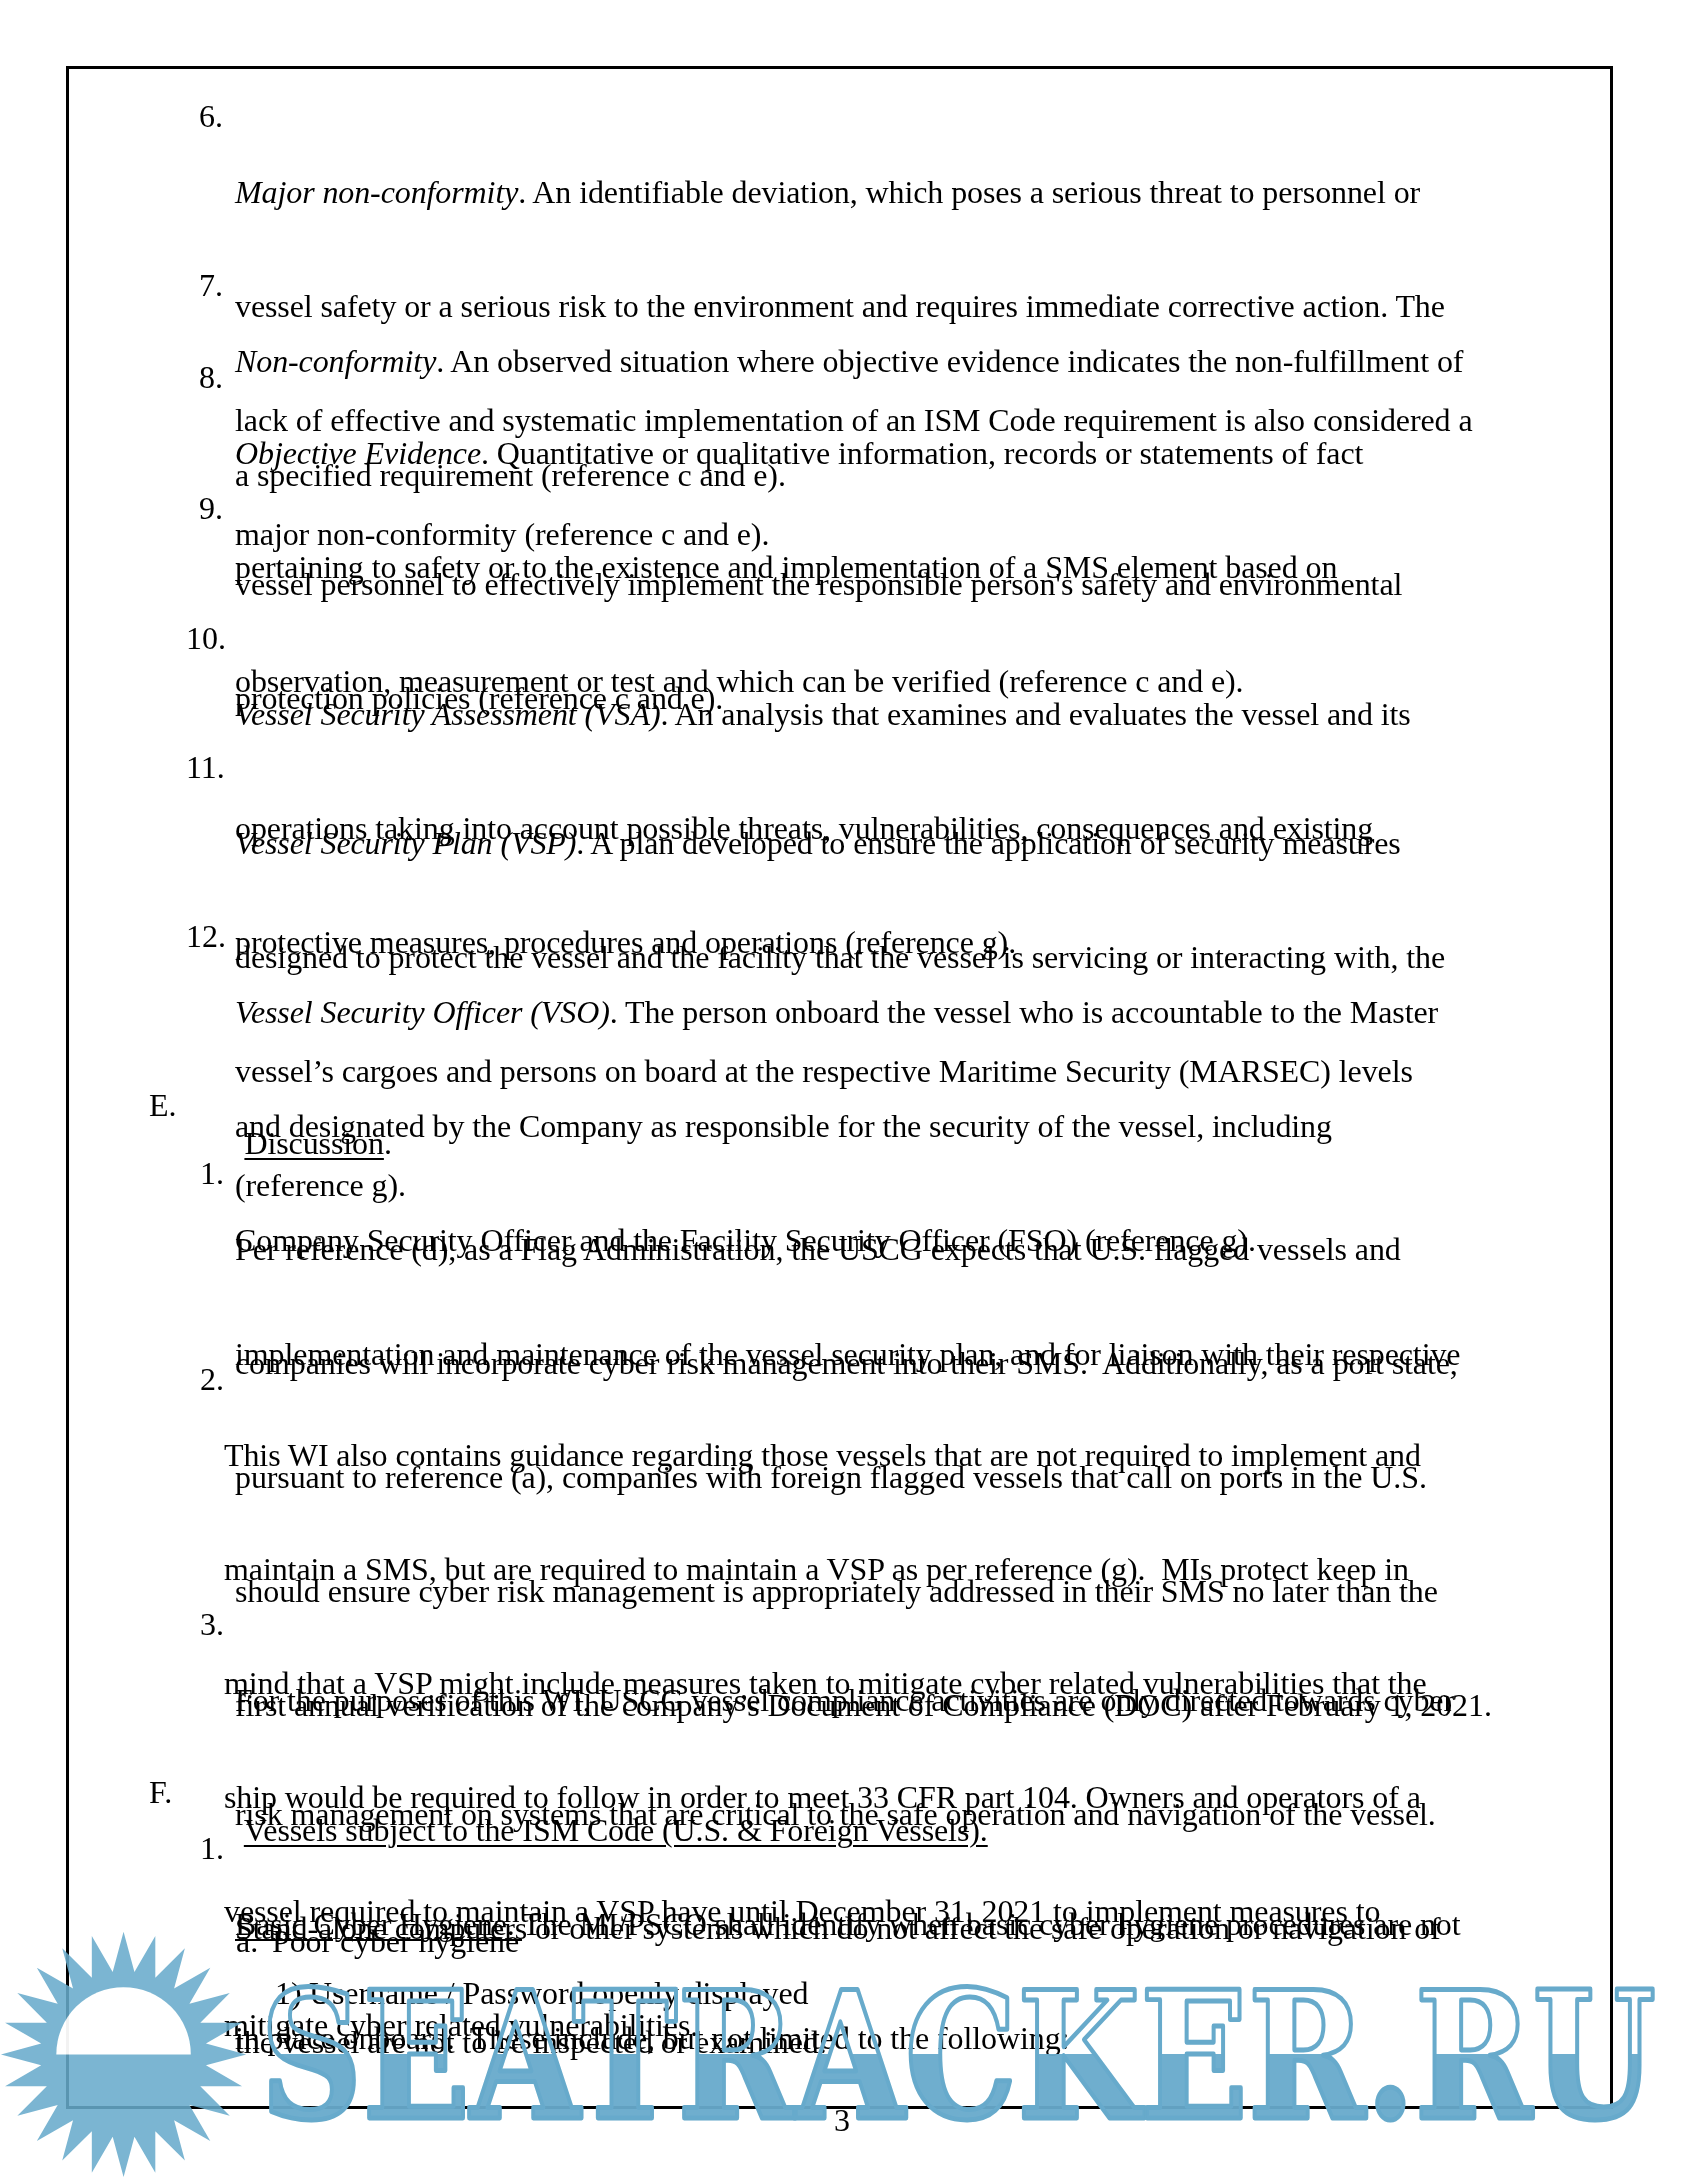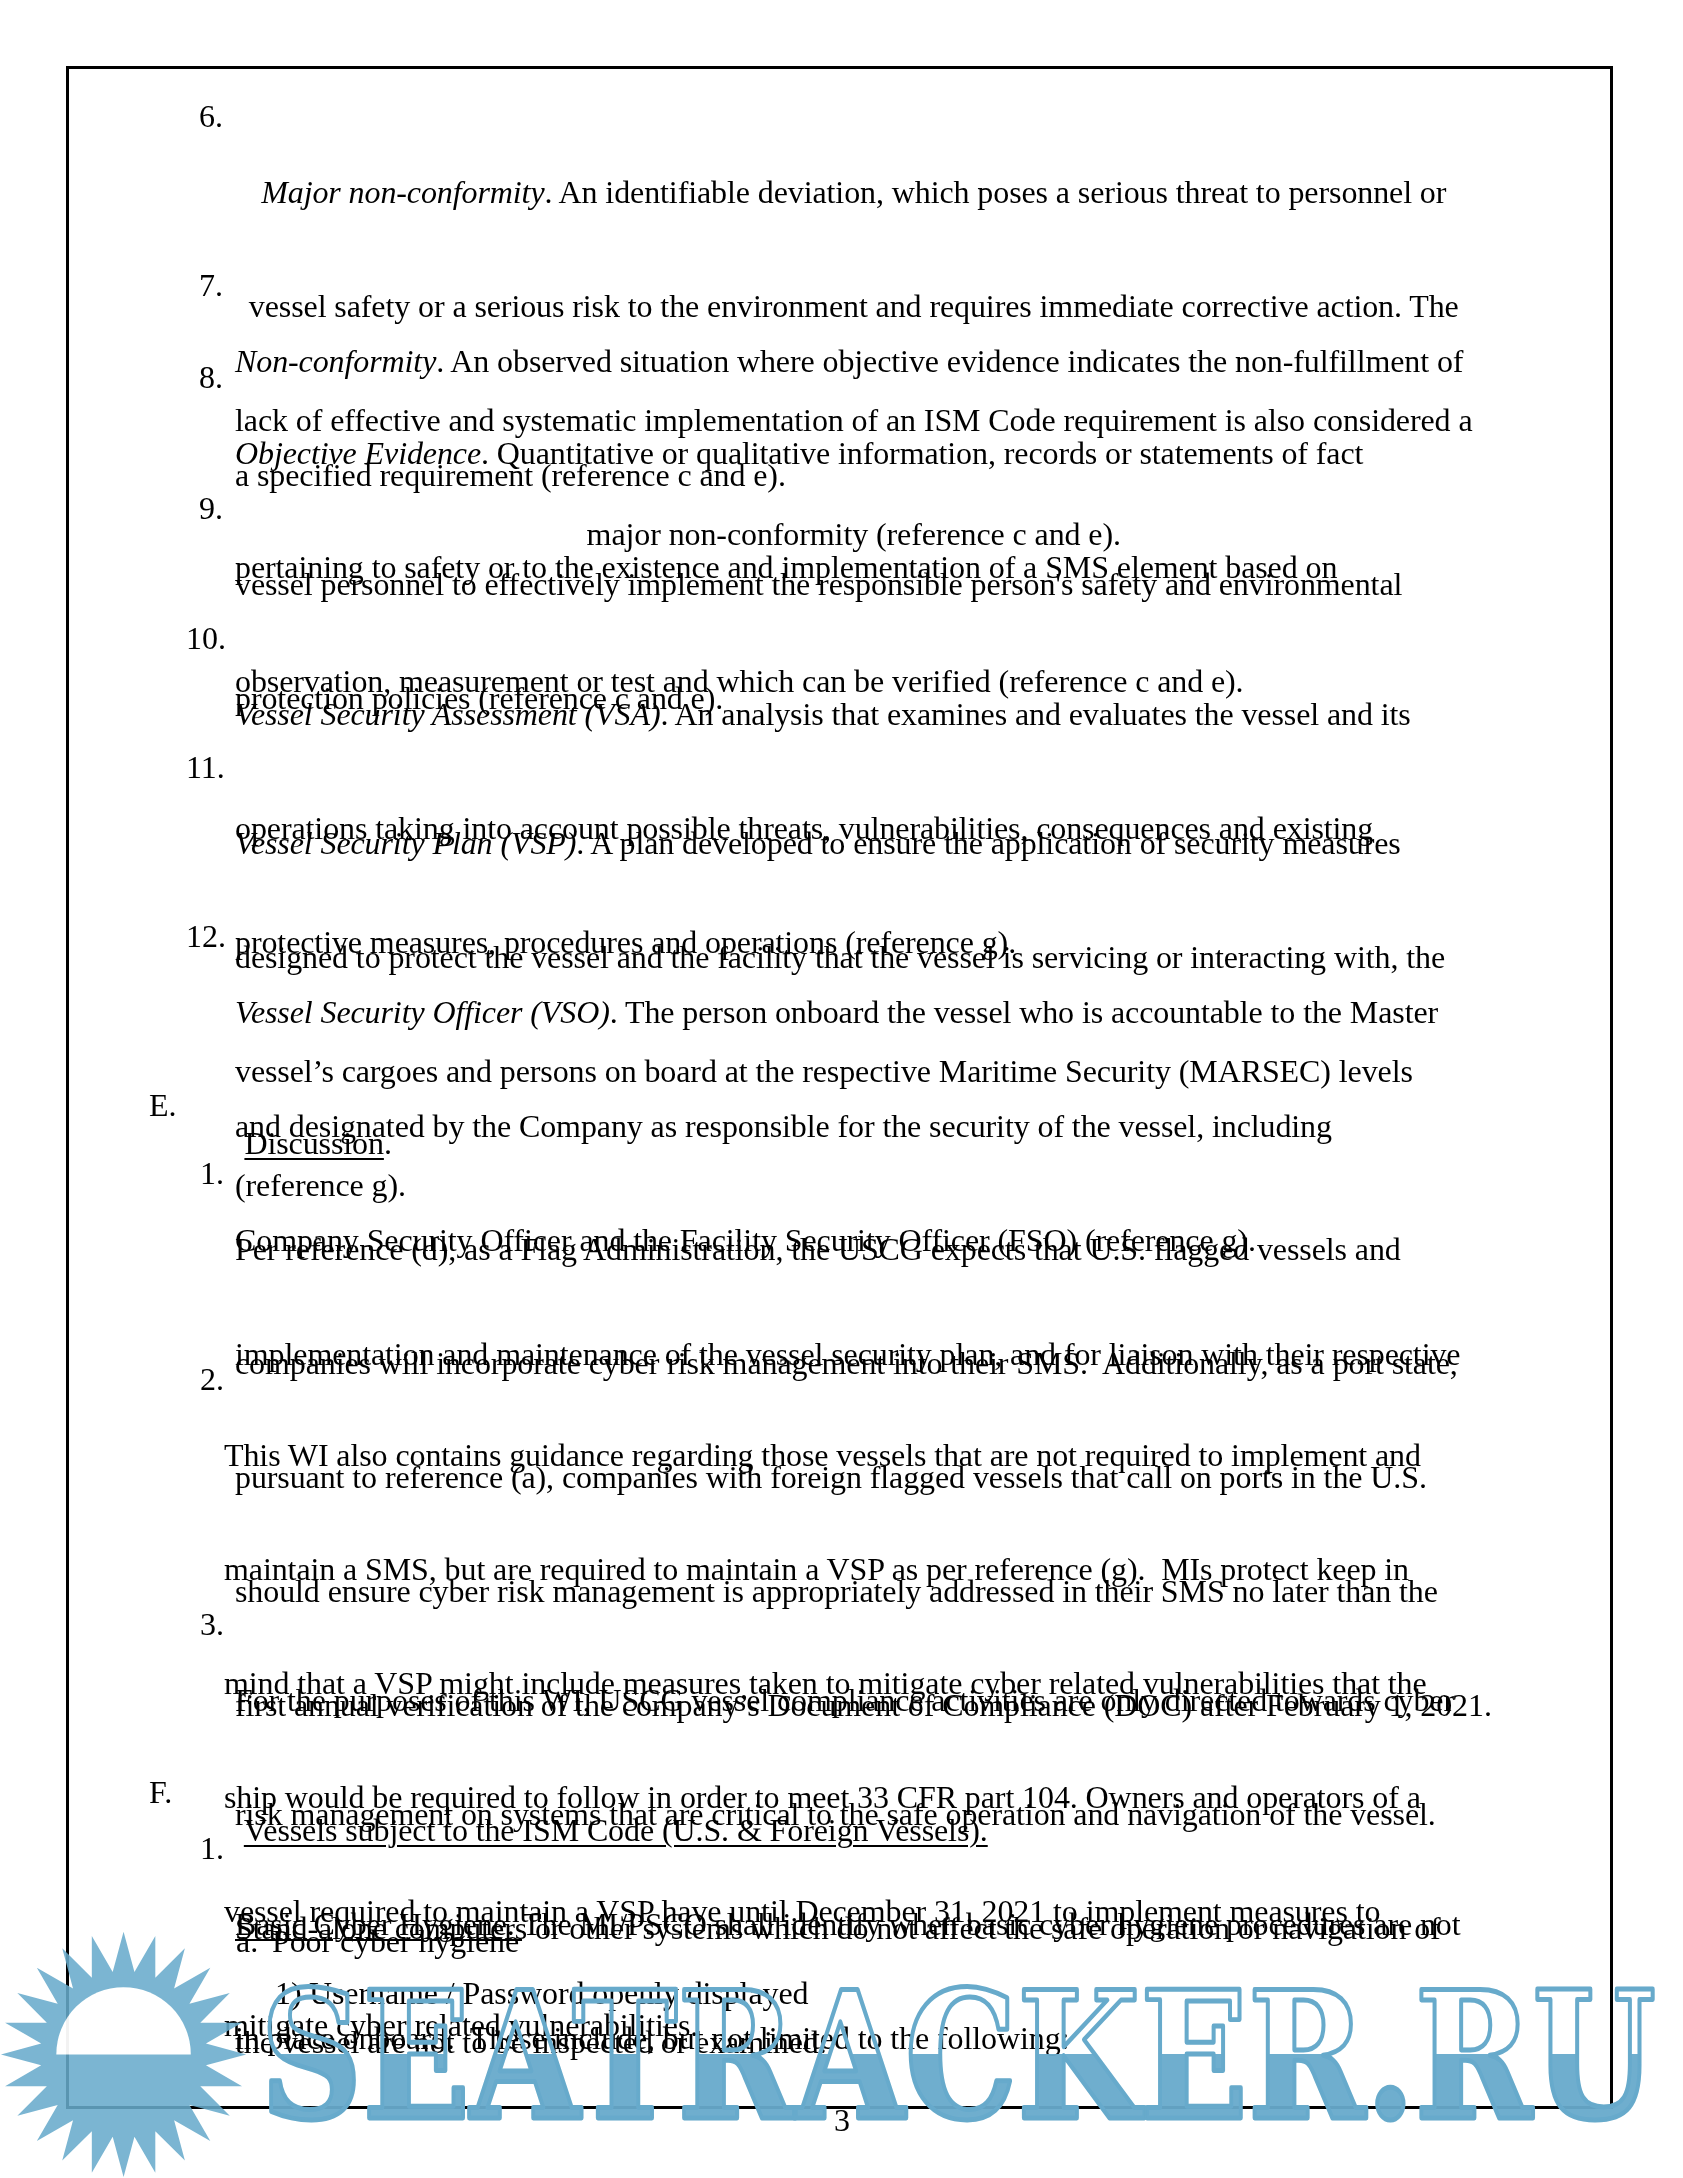--- a/index.html
+++ b/index.html
@@ -31,21 +31,21 @@
   </style>
 </head>
 <body>
 
 <div class="frame"></div>
 
 <div class="content">
 
   <div>
     <span class="num" style="left:199px; top:97px;">6.</span>
-    <div class="line-block" style="left:235px; top:97px;text-align:center;">
+    <div class="line-block" style="left:235px; top:97px;">
       <div><span class="term">Major non-conformity</span><span>. An identifiable deviation, which poses a serious threat to personnel or</span></div>
       <div>vessel safety or a serious risk to the environment and requires immediate corrective action. The</div>
       <div>lack of effective and systematic implementation of an ISM Code requirement is also considered a</div>
       <div>major non-conformity (reference c and e).</div>
     </div>
   </div>
 
   <div>
     <span class="num" style="left:199px; top:266px;">7.</span>
     <div class="line-block" style="left:235px; top:266px;">

